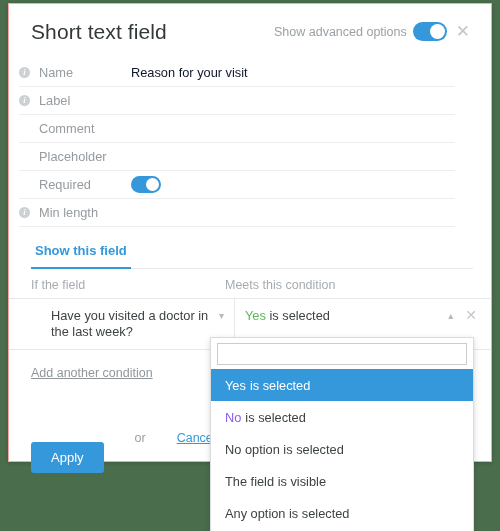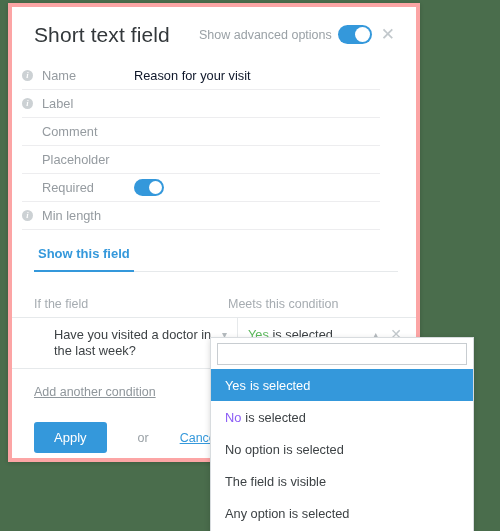--- a/index.html
+++ b/index.html
@@ -21,24 +21,24 @@
     position: absolute;
     top: 0; left: 0;
     width: 500px; height: 3px;
     background: #4a6d4c;
   }
 
   .card {
     position: absolute;
     top: 3px;
     left: 8px;
-    width: 412px;
+    width: 484px;
     height: 459px;
     background: #ffffff;
-    border: 4px solid #fca5a5;
+    border: 1px solid #fca5a5;
     box-shadow: 0 1px 4px rgba(0,0,0,0.18);
   }
 
   
   .card-header {
     position: relative;
     height: 55px;
     padding: 0 18px 0 22px;
     display: flex;
     align-items: center;
@@ -121,21 +121,21 @@
     width: 92px;
     flex: none;
   }
   .prop-value {
     font-size: 12.8px;
     color: #0f172a;
   }
 
   
   .tabs {
-    margin: 16px 18px 16px 22px;
+    margin: 16px 18px 0 22px;
     border-bottom: 1px solid #e6e9eb;
     display: flex;
     text-align: center;
   }
   .tab {
     font-size: 13px;
     color: #3498db;
     padding: 0 4px 9px 4px;
     border-bottom: 2px solid #3498db;
     margin-bottom: -1px;
@@ -226,20 +226,21 @@
   }
   .btn-apply {
     background: #3498db;
     color: #fff;
     border: none;
     border-radius: 3px;
     font-size: 13px;
     font-family: "Liberation Sans", sans-serif;
     padding: 8px 20px;
     cursor: pointer;
+    margin-top: 39px;
   }
   .or-text {
     font-size: 12.5px;
     color: #9aa1a6;
     margin: 0 31px;
   }
   .link-cancel {
     font-size: 12.5px;
     color: #3498db;
     text-decoration: underline;

